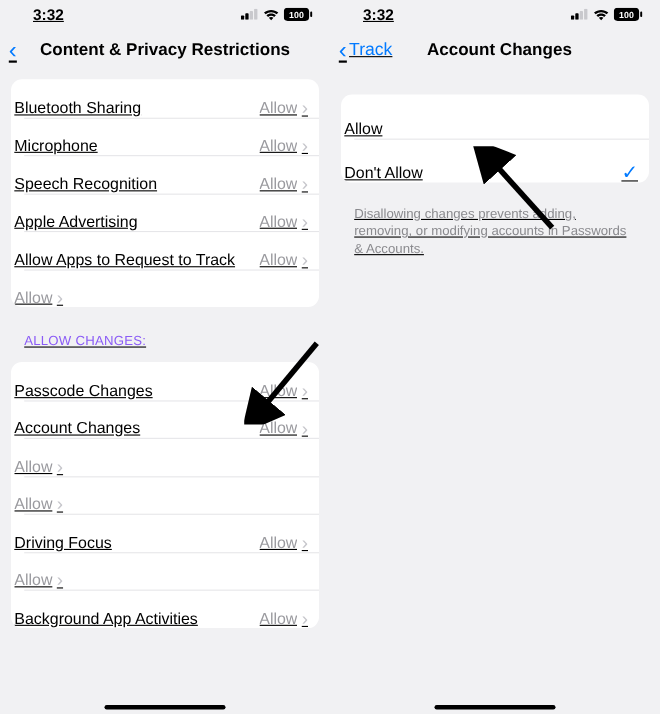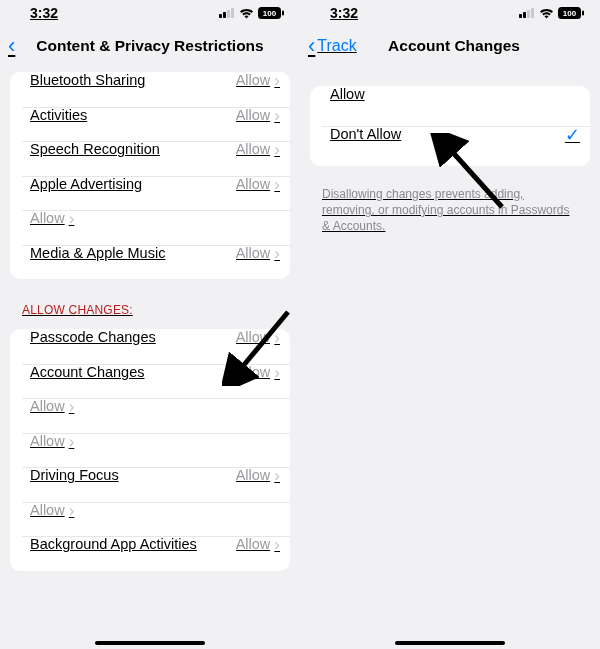--- a/index.html
+++ b/index.html
@@ -60,29 +60,29 @@
   .nav-title.shift { transform: translateX(4px); }
   
   .group {
     background: #fff;
     border-radius: 10px;
     margin: 6px 10px 14px 10px;
     overflow: hidden;
   }
   .group-header {
     font-size: 12px;
-    color: #b91c1c;
+    color: #8b5cf6;
     padding: 10px 22px 6px 22px;
     letter-spacing: 0.2px;
   }
   .row {
     display: flex;
-    align-items: flex-start;
+    align-items: flex-end;
     min-height: 34.5px;
-    padding: 0 10px 0 20px;
+    padding: 0 10px 0 3px;
     position: relative;
   }
   .row + .row::before {
     content: "";
     position: absolute;
     left: 12px; right: 0; top: 0;
     height: 1px;
     background: #e6e6e9;
   }
   .row.tall { min-height: 40px; }
@@ -177,40 +177,40 @@
   </div>
 
   <div class="scroll-area">
     <div class="group">
       <div class="row">
         <span class="row-label">Bluetooth Sharing</span>
         <span class="row-value">Allow</span>
         <span class="chev">›</span>
       </div>
       <div class="row">
-        <span class="row-label">Activities</span>
+        <span class="row-label">Microphone</span>
         <span class="row-value">Allow</span>
         <span class="chev">›</span>
       </div>
       <div class="row">
         <span class="row-label">Speech Recognition</span>
         <span class="row-value">Allow</span>
         <span class="chev">›</span>
       </div>
       <div class="row">
         <span class="row-label">Apple Advertising</span>
         <span class="row-value">Allow</span>
         <span class="chev">›</span>
       </div>
       <div class="row">
+        <span class="row-label">Allow Apps to Request to Track</span>
         <span class="row-value trunc">Allow</span>
         <span class="chev">›</span>
       </div>
       <div class="row">
-        <span class="row-label">Media &amp; Apple Music</span>
         <span class="row-value">Allow</span>
         <span class="chev">›</span>
       </div>
     </div>
 
     <div class="group-header">ALLOW CHANGES:</div>
     <div class="group">
       <div class="row">
         <span class="row-label">Passcode Changes</span>
         <span class="row-value">Allow</span>

